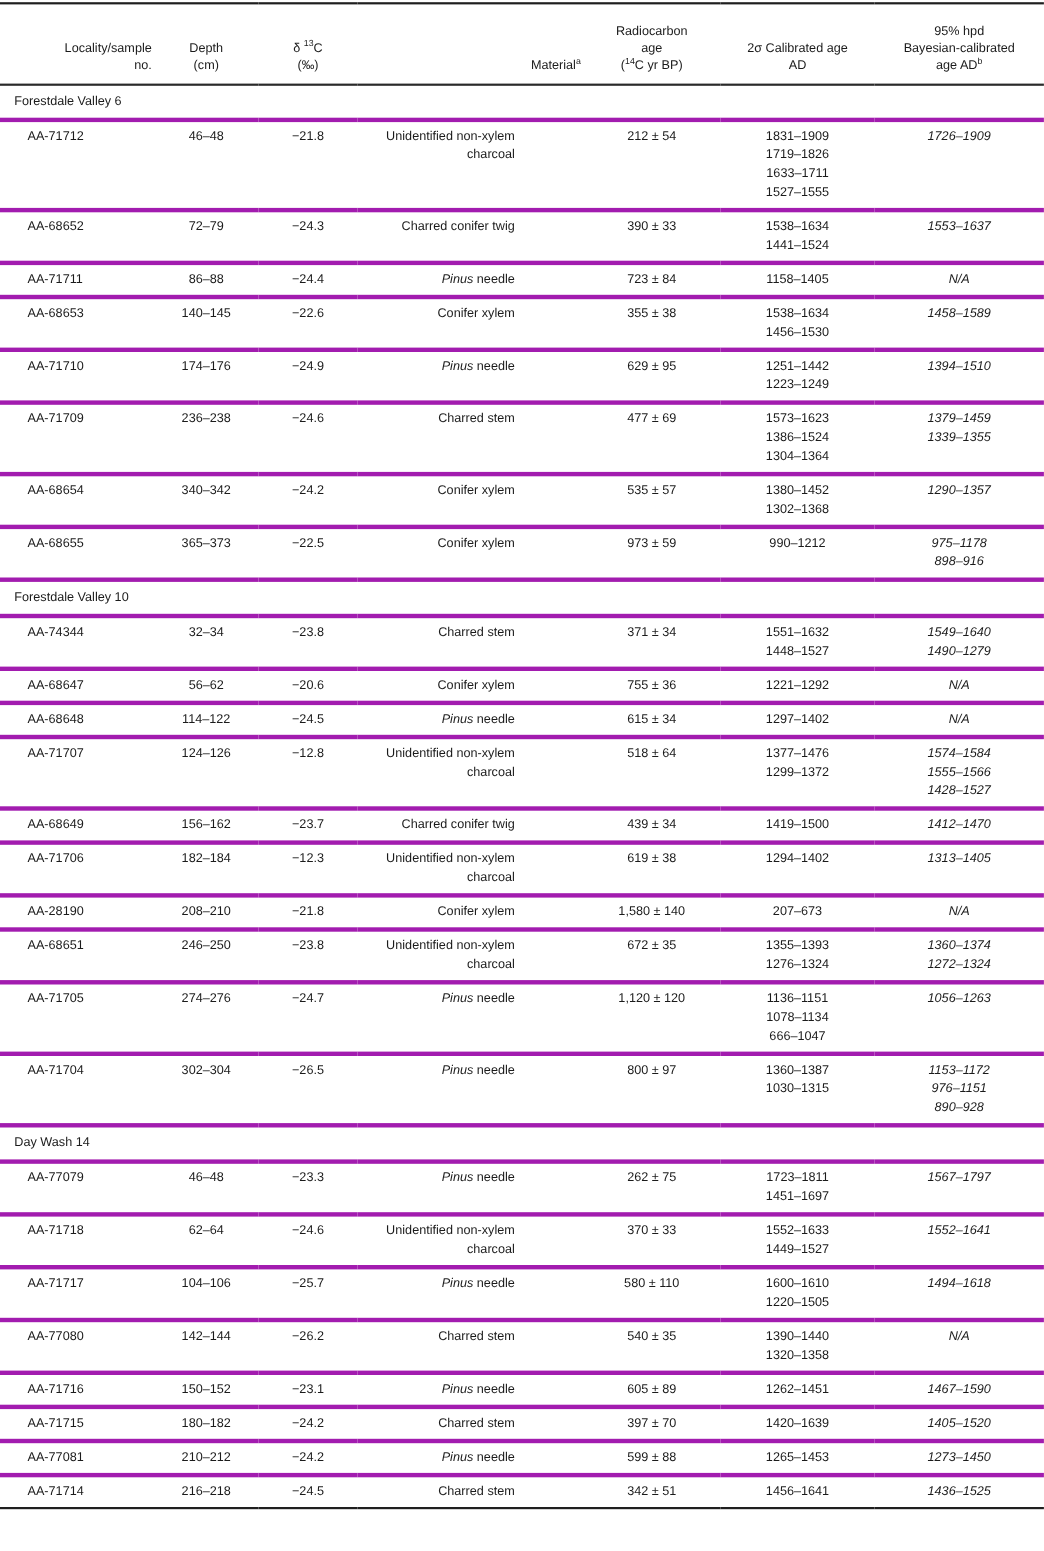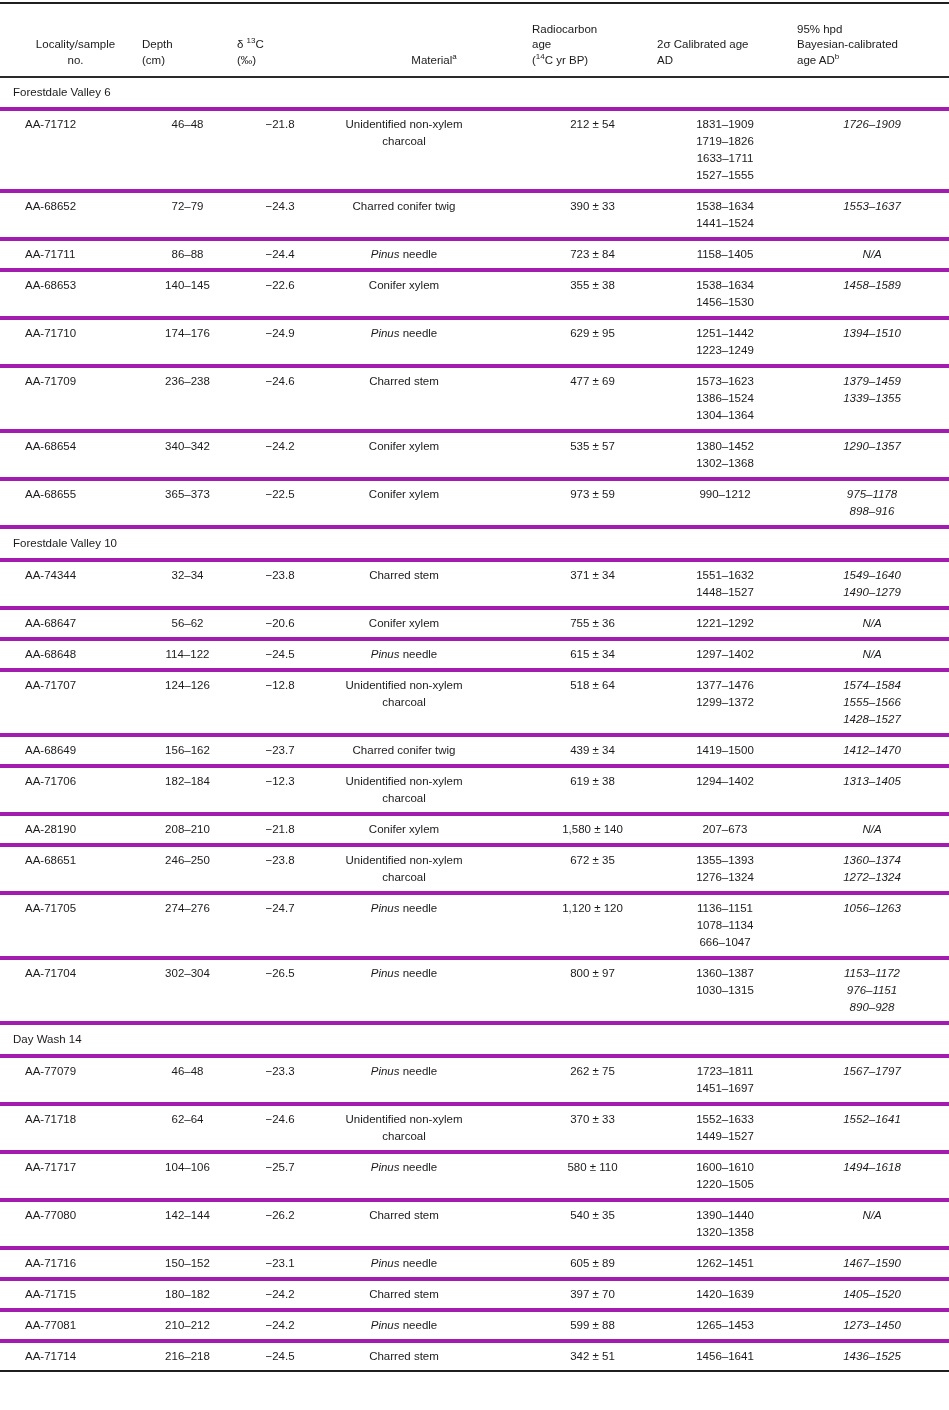--- a/index.html
+++ b/index.html
@@ -21,41 +21,41 @@
   col.c1{width:140px}col.c2{width:95px}col.c3{width:90px}col.c4{width:205px}
   col.c5{width:125px}col.c6{width:140px}col.c7{width:154px}
 
   thead tr{height:74px;}
   thead td{
     vertical-align:bottom;
     padding:6px 2px 8px 2px;
     line-height:15.5px;
     border-bottom:2px solid #2a2a2a;
   }
-  thead td.left{text-align:center;}
-  thead td.center{margin-top:24px;}
+  thead td.left{text-align:right;}
+  thead td.center{text-align:center;margin-top:24px;}
   thead td.col-sample{padding-left:13px;}
   thead td.col-material{padding-left:15px;}
   sup{font-size:8px;line-height:0;}
 
   tbody tr{border-bottom:4px solid #a21caf;}
   tbody tr:last-child{border-bottom:none;}
   tr.section-row td{
     padding:7px 0 7px 13px;
     text-align:left;
     line-height:15px;
   }
   tr.data-row td{
     vertical-align:top;
     padding:5px 2px 5px 2px;
     line-height:17px;
     text-align:center;
   }
   tr.data-row td.col-sample{text-align:left;padding-left:25px;}
-  tr.data-row td.col-material{text-align:center;padding-left:15px;padding-right:62px;}
+  tr.data-row td.col-material{text-align:right;padding-left:15px;padding-right:62px;}
   tr.data-row td.col-bayes{font-style:italic;}
   .range-line{display:block;}
 </style>
 </head>
 <body>
 
 <div class="table-wrap">
   <table>
     <colgroup>
       <col class="c1">

